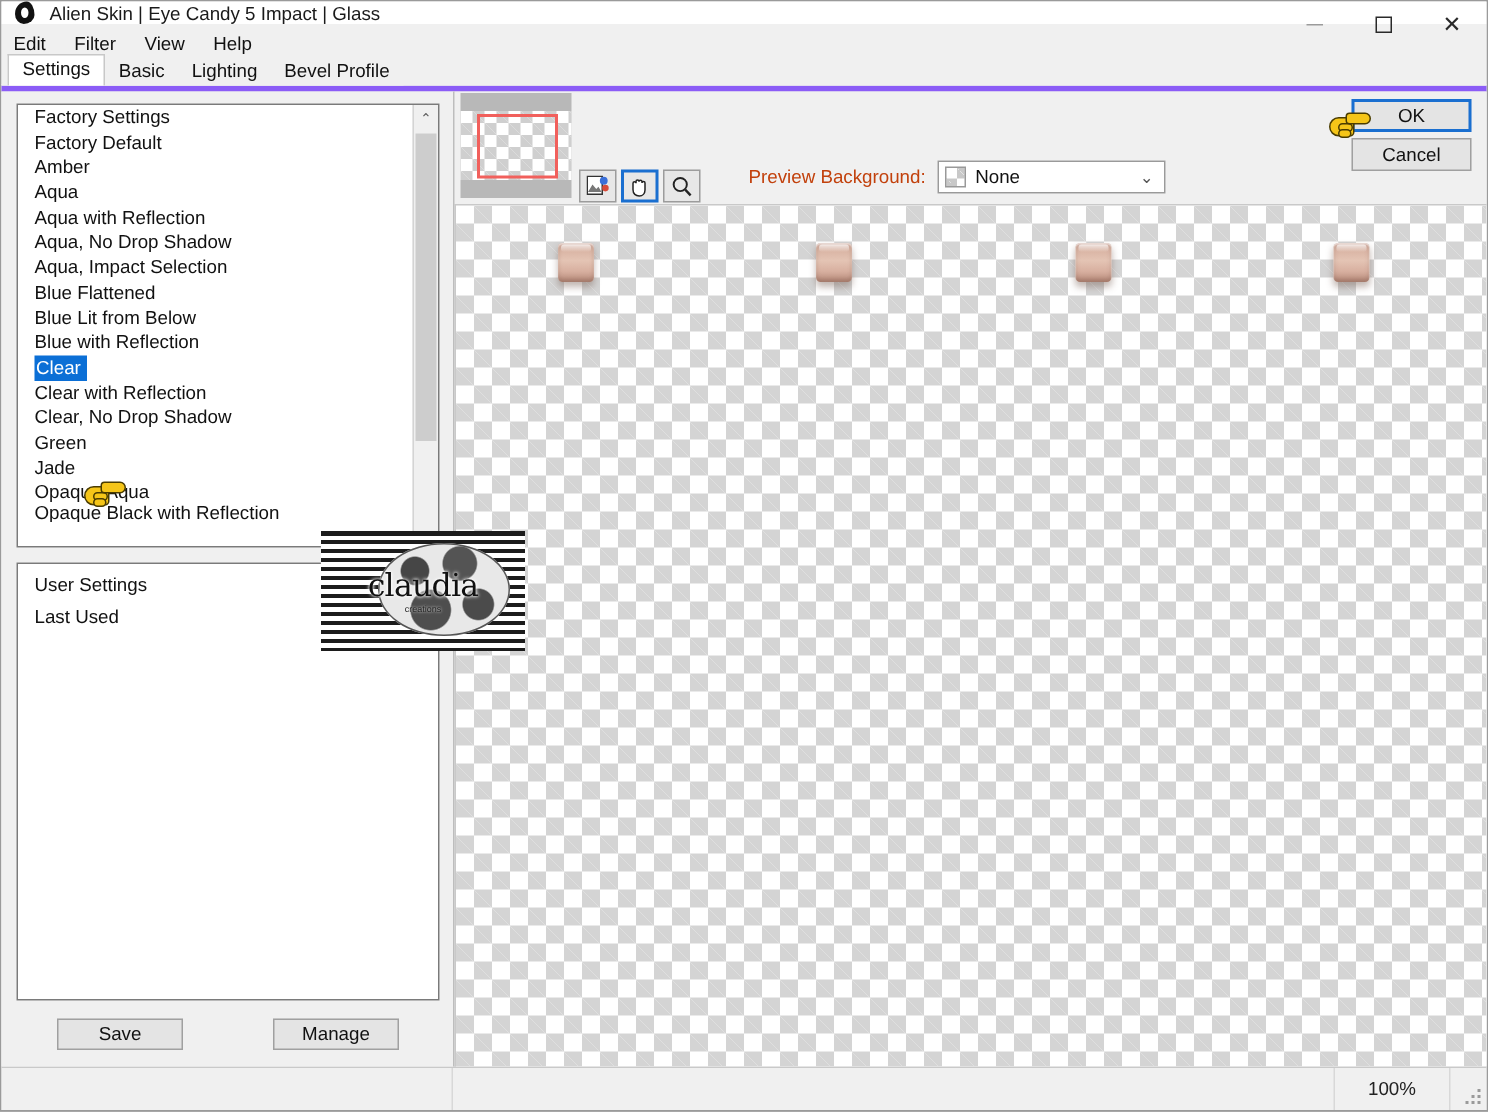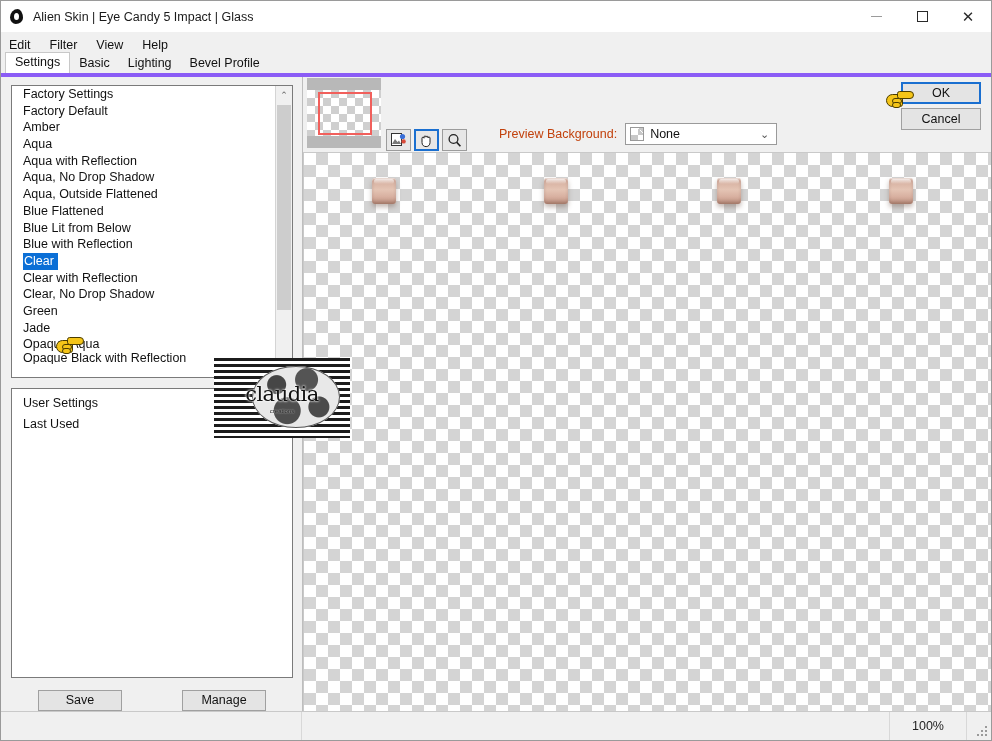--- a/index.html
+++ b/index.html
@@ -12,21 +12,21 @@
   .window{
     position:absolute;left:0;top:0;width:992px;height:741px;
     background:#f0f0f0;
     border:1px solid #9a9a9a;
     box-sizing:border-box;
     display:flex;flex-direction:column;
   }
 
   
   .titlebar{
-    height:31px;background:#ffffff;
+    height:15px;background:#ffffff;
     display:flex;align-items:center;
     flex:0 0 auto;position:relative;
   }
   .app-icon{
     width:18px;height:18px;margin-left:7px;margin-right:7px;
     position:relative;flex:0 0 auto;
   }
   .app-icon .sw{
     position:absolute;left:2px;top:1px;width:13px;height:15px;
     background:#111;border-radius:60% 40% 55% 45%/55% 60% 40% 45%;
@@ -122,21 +122,21 @@
     margin-top:12px;display:flex;justify-content:center;gap:60px;
   }
   .btn{
     width:84px;height:21px;line-height:19px;text-align:center;
     background:#e4e4e4;border:1px solid #a0a0a0;box-sizing:border-box;
     font-size:12.5px;color:#111;cursor:default;
   }
 
   
   .watermark{
-    position:absolute;left:213px;top:281px;width:136px;height:80px;
+    position:absolute;left:213px;top:293px;width:136px;height:80px;
     z-index:30;pointer-events:none;
     background:
       repeating-linear-gradient(to bottom,#1c1c1c 0px,#1c1c1c 3px,#ffffff 3px,#ffffff 6px);
     overflow:hidden;
   }
   .watermark .globe{
     position:absolute;left:38px;top:8px;width:88px;height:62px;border-radius:50%;
     background:#e8e8e8;
     box-shadow:inset 0 0 0 1px #555;
     overflow:hidden;
@@ -331,21 +331,21 @@
     <div class="leftpane">
 
       <div class="listbox presets">
         <div class="listinner">
           <div class="litem">Factory Settings</div>
           <div class="litem">Factory Default</div>
           <div class="litem">Amber</div>
           <div class="litem">Aqua</div>
           <div class="litem">Aqua with Reflection</div>
           <div class="litem">Aqua, No Drop Shadow</div>
-          <div class="litem">Aqua, Outside Flattened</div>
+          <div class="litem">Aqua, Impact Selection</div>
           <div class="litem">Blue Flattened</div>
           <div class="litem">Blue Lit from Below</div>
           <div class="litem">Blue with Reflection</div>
           <div class="litem selwrap"><span class="litem sel">Clear</span></div>
           <div class="litem">Clear with Reflection</div>
           <div class="litem">Clear, No Drop Shadow</div>
           <div class="litem">Green</div>
           <div class="litem">Jade</div>
           <div class="litem">Opaque Aqua</div>
           <div class="litem clipped">Opaque Black with Reflection</div>

